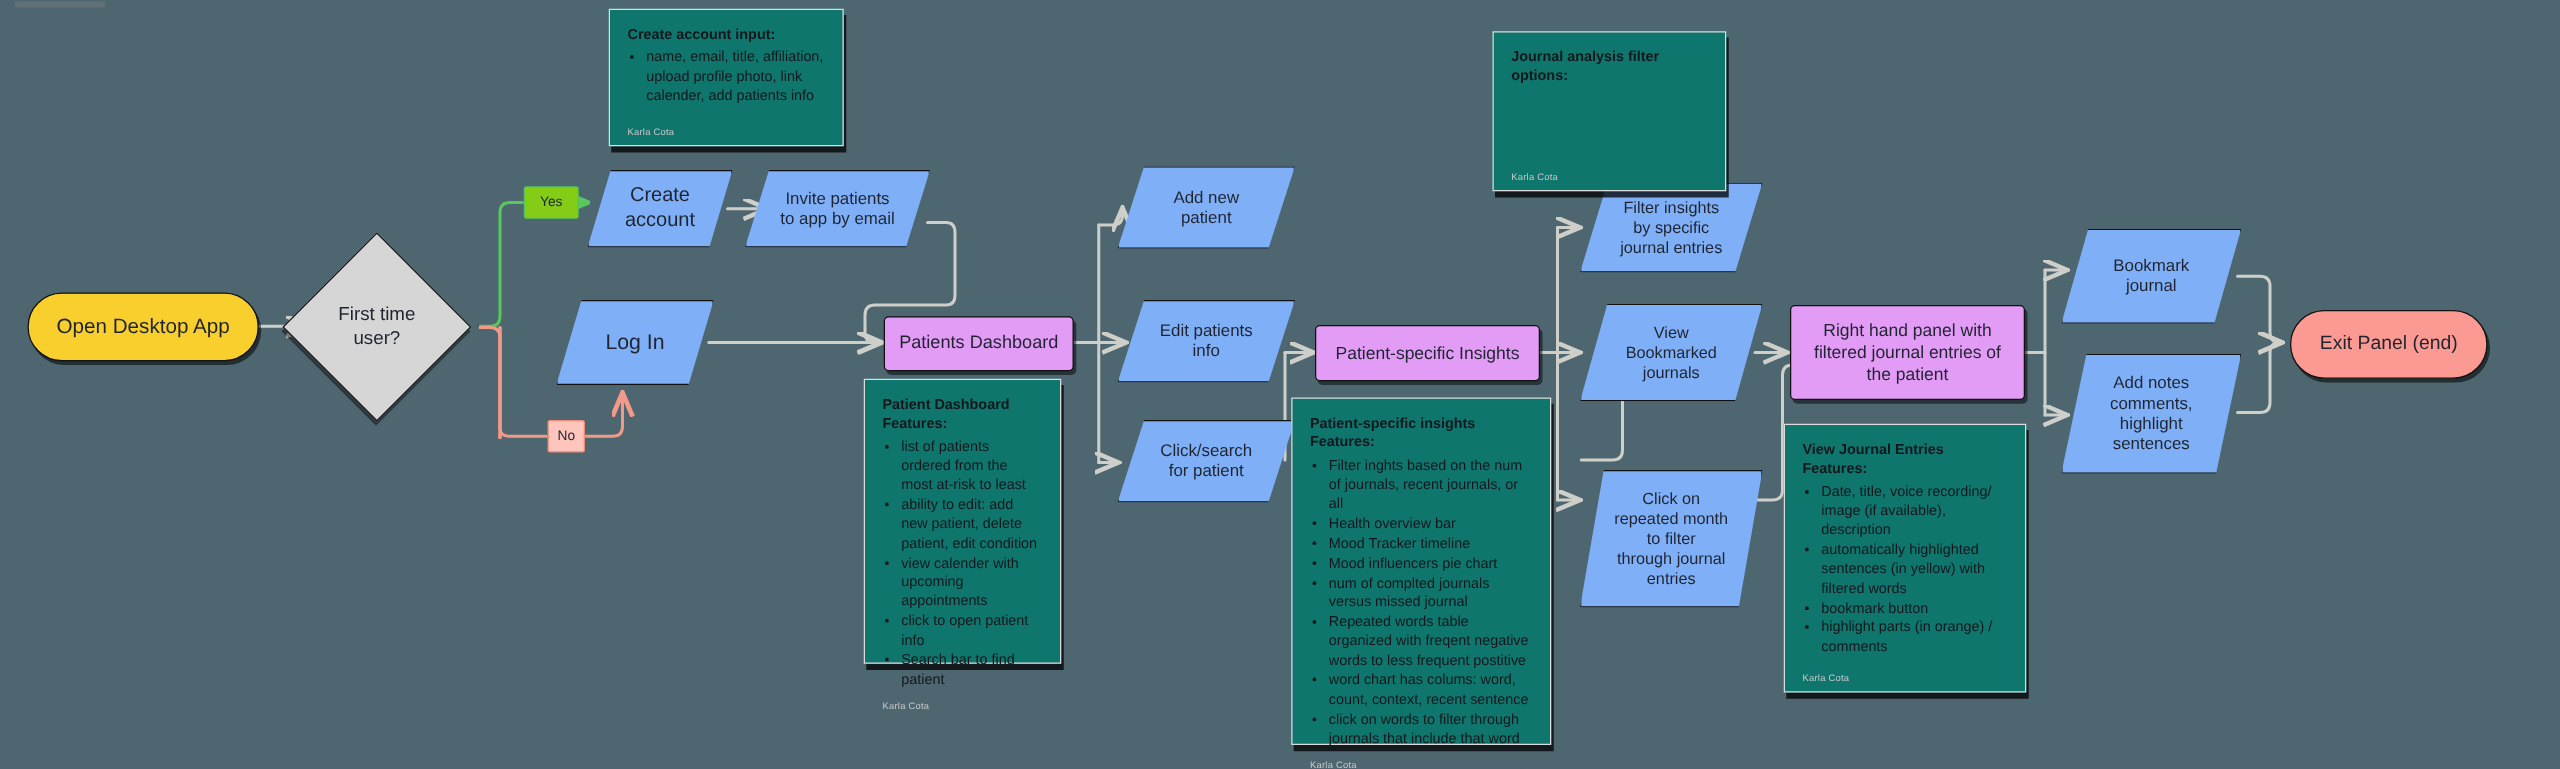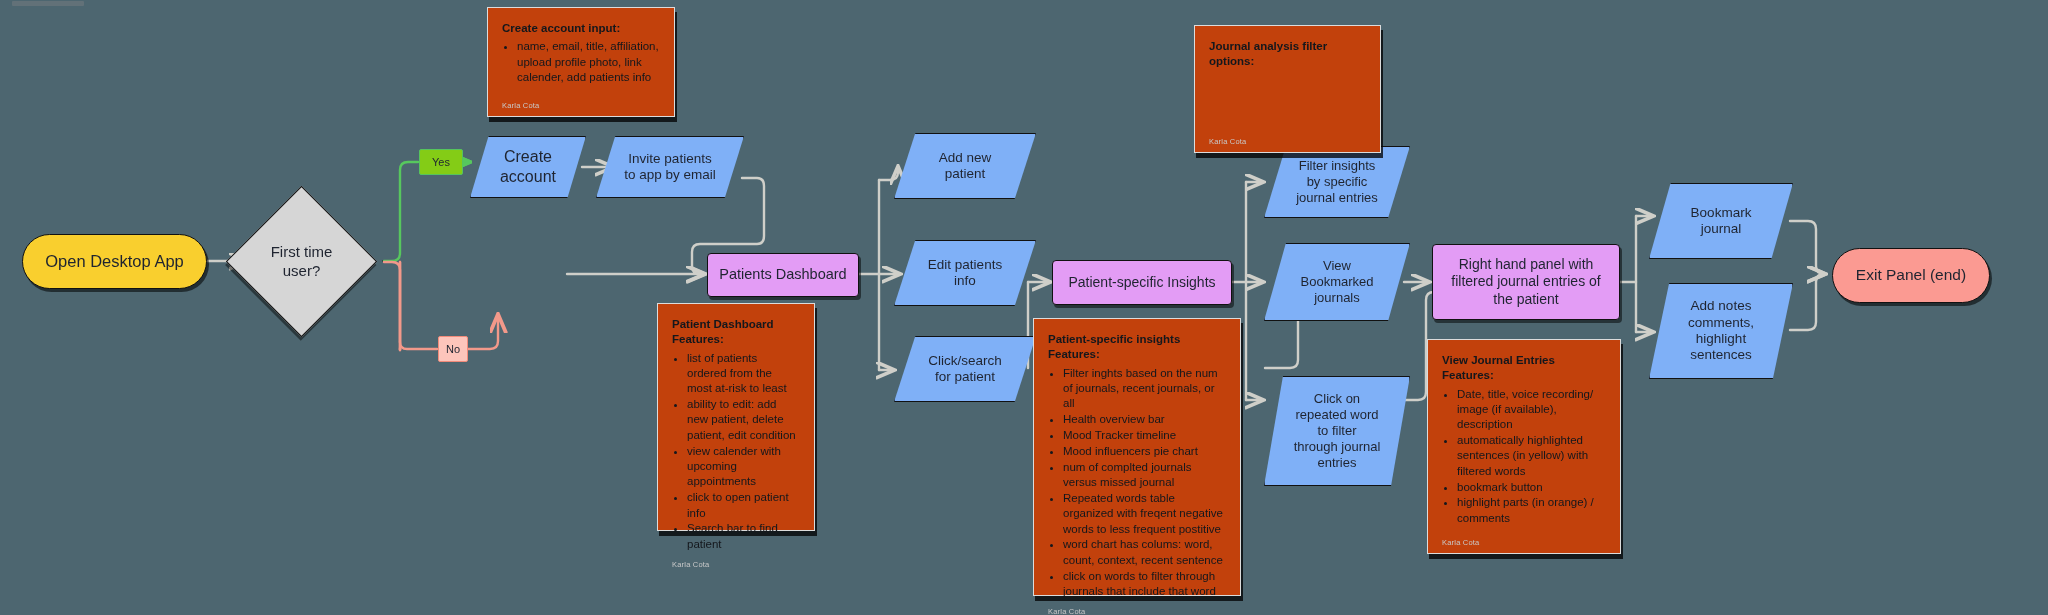--- a/index.html
+++ b/index.html
@@ -38,21 +38,21 @@
   .rect{background:#e39cf5;border:1.7px solid #111;border-radius:4px;
         box-shadow:2px 3px 0 rgba(0,0,0,.5);}
 
   
   .badge{position:absolute;box-sizing:border-box;display:flex;align-items:center;justify-content:center;
          font-size:11px;color:#1f2430;border-radius:2px;z-index:6;}
   .badge.yes{background:#84cc16;border:1.5px solid #56c45d;}
   .badge.no{background:#fdc5bb;border:1.5px solid #f28b7a;}
 
   
-  .note{position:absolute;box-sizing:border-box;background:#c2410c;
+  .note{position:absolute;box-sizing:border-box;background:#0f766e;
         border:1px solid #dcdcdc;box-shadow:2px 5px 0 rgba(0,0,0,.75);
         padding:13px 14px 6px 14px;color:#14171c;z-index:5;
         display:flex;flex-direction:column;}
   .note .ttl{font-weight:bold;font-size:11.5px;line-height:1.33;margin-bottom:2px;}
   .note ul{margin:1px 0 0 0;padding-left:15px;}
   .note li{font-size:11.5px;line-height:1.335;margin:0 0 0.5px 0;}
   .note .sig{margin-top:auto;padding-top:7px;font-size:7.5px;color:#c9c9c9;letter-spacing:.2px;}
 
   .topartifact{position:absolute;left:12px;top:1px;width:72px;height:5px;
                background:rgba(150,140,140,.30);border-radius:1px;}
@@ -165,20 +165,23 @@
     </div>
   </div>
 
   <div class="node para" style="left:470px;top:136px;width:116px;height:62px;clip-path:polygon(16% 0,100% 0,84% 100%,0 100%);">
     <div style="font-size:16px;">
       <div class="sk">Create</div>
       <div class="sk">account</div>
     </div>
   </div>
 
+  <div class="node para" style="left:445px;top:240px;width:126px;height:68px;clip-path:polygon(16% 0,100% 0,84% 100%,0 100%);">
+    <span style="font-size:17px;">Log In</span>
+  </div>
 
   <div class="node rect" style="left:707px;top:253px;width:152px;height:44px;font-size:14.5px;">
     <span>Patients Dashboard</span>
   </div>
 
   <div class="node para" style="left:894px;top:133px;width:142px;height:66px;clip-path:polygon(15% 0,100% 0,85% 100%,0 100%);">
     <div style="font-size:13.5px;">
       <div class="sk">Add new</div>
       <div class="sk">patient</div>
     </div>
@@ -214,21 +217,21 @@
     <div style="font-size:13px;">
       <div class="sk">View</div>
       <div class="sk">Bookmarked</div>
       <div class="sk">journals</div>
     </div>
   </div>
 
   <div class="node para" style="left:1264px;top:340px;width:146px;height:110px;clip-path:polygon(13% 0,100% 0,87% 100%,0 100%);margin-top:36px;">
     <div style="font-size:13px;">
       <div class="sk">Click on</div>
-      <div class="sk">repeated word</div>
+      <div class="sk">repeated month</div>
       <div class="sk">to filter</div>
       <div class="sk">through journal</div>
       <div class="sk">entries</div>
     </div>
   </div>
 
   <div class="node rect" style="left:1432px;top:244px;width:188px;height:76px;font-size:14px;">
     <div>
       <div>Right hand panel with</div>
       <div>filtered journal entries of</div>
@@ -262,21 +265,21 @@
       <li>name, email, title, affiliation, upload profile photo, link calender, add patients info</li>
     </ul>
     <div class="sig">Karla Cota</div>
   </div>
 
   <div class="note" style="left:1194px;top:25px;width:187px;height:128px;">
     <div class="ttl">Journal analysis filter options:</div>
     <div class="sig">Karla Cota</div>
   </div>
 
-  <div class="note" style="left:657px;top:303px;width:158px;height:228px;">
+  <div class="note" style="left:691px;top:303px;width:158px;height:228px;">
     <div class="ttl">Patient Dashboard Features:</div>
     <ul>
       <li>list of patients ordered from the most at-risk to least</li>
       <li>ability to edit: add new patient, delete patient, edit condition</li>
       <li>view calender with upcoming appointments</li>
       <li>click to open patient info</li>
       <li>Search bar to find patient</li>
     </ul>
     <div class="sig">Karla Cota</div>
   </div>

